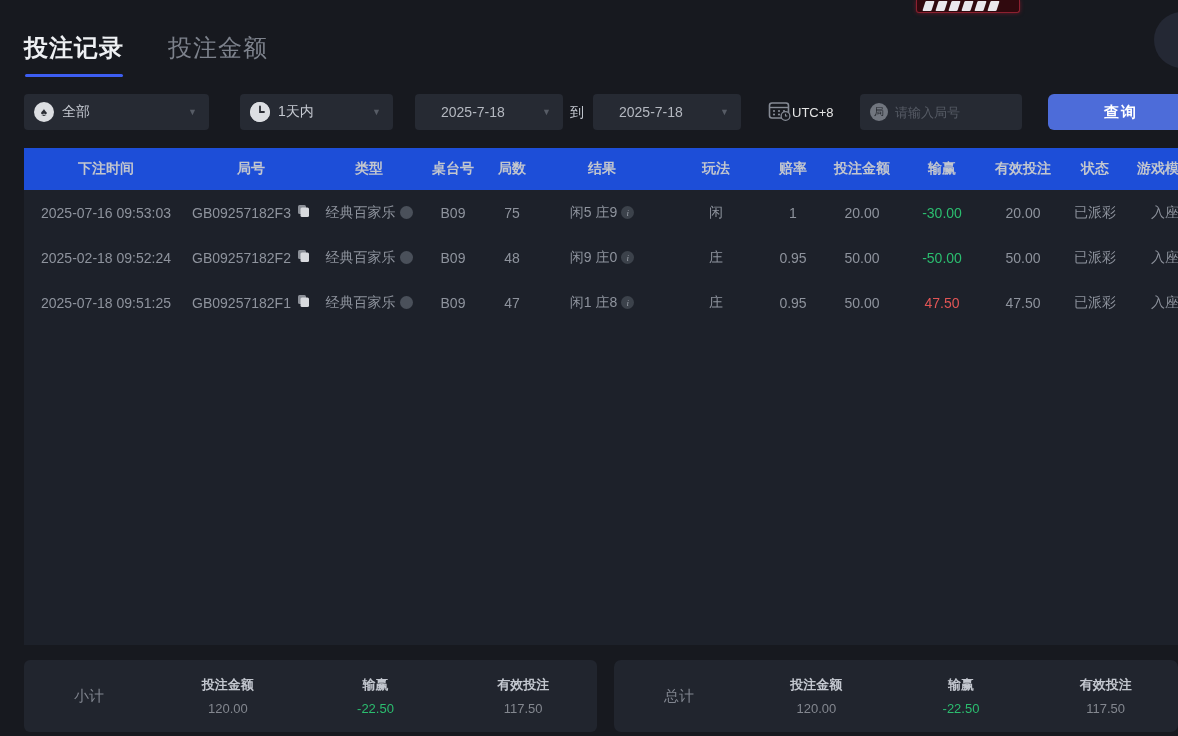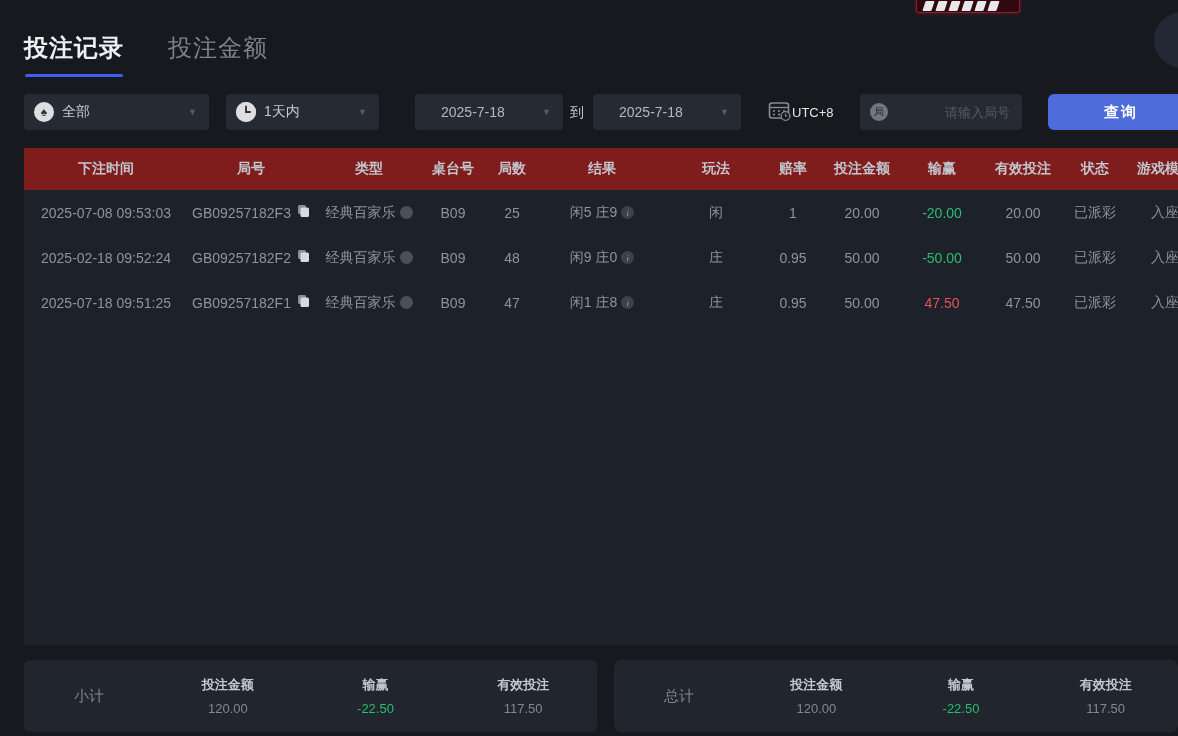--- a/index.html
+++ b/index.html
@@ -37,48 +37,48 @@
   .sel {
     position:absolute; top:0; height:36px; background:#262a33; border-radius:4px;
     display:flex; align-items:center; color:#c6cad2; font-size:14px; cursor:pointer;
   }
   .sel .caret { position:absolute; right:12px; font-size:9px; color:#575c66; }
   .icon-circle {
     width:20px; height:20px; border-radius:50%; background:#dcdee2; color:#2a2d34;
     display:flex; align-items:center; justify-content:center; font-size:12px; margin:0 8px 0 10px; flex:none;
   }
   #sel-category { left:0; width:185px; }
-  #sel-range    { left:202px; width:153px; }
+  #sel-range    { left:216px; width:153px; }
   .datesel { padding-left:26px; color:#b4b8c0; }
   #date-from { left:391px; width:148px; }
   #date-to   { left:569px; width:148px; }
   .to-label { position:absolute; left:546px; top:0; line-height:36px; color:#c6cad2; font-size:14px; }
   .tz { position:absolute; left:744px; top:0; height:36px; display:flex; align-items:center; gap:0; color:#e5e5e5; font-size:13px; }
   .search {
     position:absolute; left:836px; top:0; width:162px; height:36px; background:#262a33;
     border-radius:4px; display:flex; align-items:center;
   }
   .search .num-icon {
     width:18px; height:18px; border-radius:50%; background:#71767f; color:#23262c;
     font-size:10px; display:flex; align-items:center; justify-content:center; margin:0 7px 0 10px; flex:none;
   }
   .search input {
     background:transparent; border:none; outline:none; color:#aab0b8;
-    font-size:13px; width:115px; font-family:inherit;text-align:right;
+    font-size:13px; width:115px; font-family:inherit;
   }
   .search input::placeholder { color:#565b65; }
   .query-btn {
     position:absolute; left:1024px; top:0; width:146px; height:36px;
     background:var(--accent,#4d6cd9); border:none; border-radius:6px;
     color:#fff; font-size:15px; font-weight:bold; cursor:pointer; letter-spacing:2px;
     font-family:inherit;
   }
   
   .table { position:absolute; top:148px; left:24px; width:1154px; height:497px; background:#1d212a; overflow:hidden; }
-  .thead { display:flex; height:42px; background:#7f1d1d; align-items:center; color:#c2c6ce; font-size:14px; font-weight:bold; }
+  .thead { display:flex; height:42px; background:#1d4ed8; align-items:center; color:#c2c6ce; font-size:14px; font-weight:bold; }
   .tr { display:flex; height:45px; align-items:center; color:#8e939d; font-size:14px; }
   .td { flex:none; display:flex; align-items:center; justify-content:center; gap:4px; text-align:center; }
   .c-time{width:164px} .c-no{width:126px} .c-type{width:110px} .c-table{width:58px}
   .c-rounds{width:60px} .c-result{width:120px} .c-play{width:108px} .c-odds{width:46px}
   .c-bet{width:92px} .c-wl{width:68px} .c-valid{width:94px} .c-status{width:50px} .c-mode{width:90px}
   .dot { width:13px; height:13px; border-radius:50%; background:#4a505a; flex:none; }
   .info {
     width:13px; height:13px; border-radius:50%; background:#3c424b; color:#9ba0a9;
     font-size:9px; font-style:italic; display:flex; align-items:center; justify-content:center;
     font-family:"Liberation Serif",serif; flex:none; cursor:pointer;
@@ -180,44 +180,44 @@
     <div class="td c-play">玩法</div>
     <div class="td c-odds">赔率</div>
     <div class="td c-bet">投注金额</div>
     <div class="td c-wl">输赢</div>
     <div class="td c-valid">有效投注</div>
     <div class="td c-status">状态</div>
     <div class="td c-mode">游戏模式</div>
   </div>
 
   <div class="tr">
-    <div class="td c-time">2025-07-08 09:53:03</div>
+    <div class="td c-time">2025-07-16 09:53:03</div>
     <div class="td c-no">
       <span>GB09257182F3</span>
       <span class="copy">
         <svg width="13" height="14" viewBox="0 0 13 14">
             <rect x="1" y="1" width="8" height="9" rx="1.5" fill="#8a8e96"></rect>
             <rect x="3.5" y="3.5" width="8.5" height="9.5" rx="1.5" fill="#d8dade"></rect>
           </svg>
       </span>
     </div>
     <div class="td c-type">
       <span>经典百家乐</span>
         <span class="dot"></span>
     </div>
     <div class="td c-table">B09</div>
-    <div class="td c-rounds">25</div>
+    <div class="td c-rounds">75</div>
     <div class="td c-result">
       <span>闲5 庄9</span>
         <span class="info">i</span>
     </div>
     <div class="td c-play">闲</div>
     <div class="td c-odds">1</div>
     <div class="td c-bet">20.00</div>
-    <div class="td c-wl" style="color: rgb(43, 189, 111);">-20.00</div>
+    <div class="td c-wl" style="color: rgb(43, 189, 111);">-30.00</div>
     <div class="td c-valid">20.00</div>
     <div class="td c-status">已派彩</div>
     <div class="td c-mode">入座</div>
   </div>
 
   <div class="tr">
     <div class="td c-time">2025-02-18 09:52:24</div>
     <div class="td c-no">
       <span>GB09257182F2</span>
       <span class="copy">

